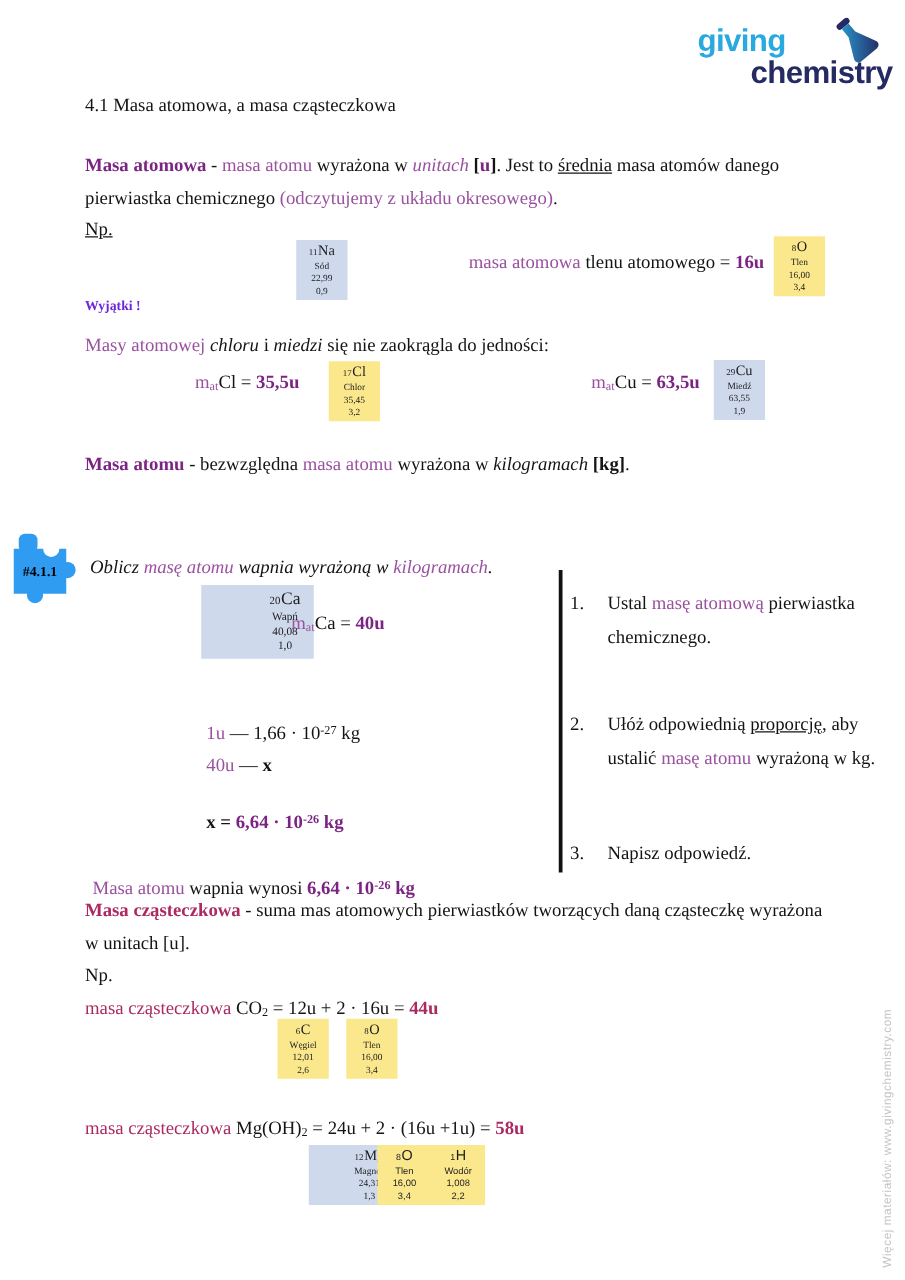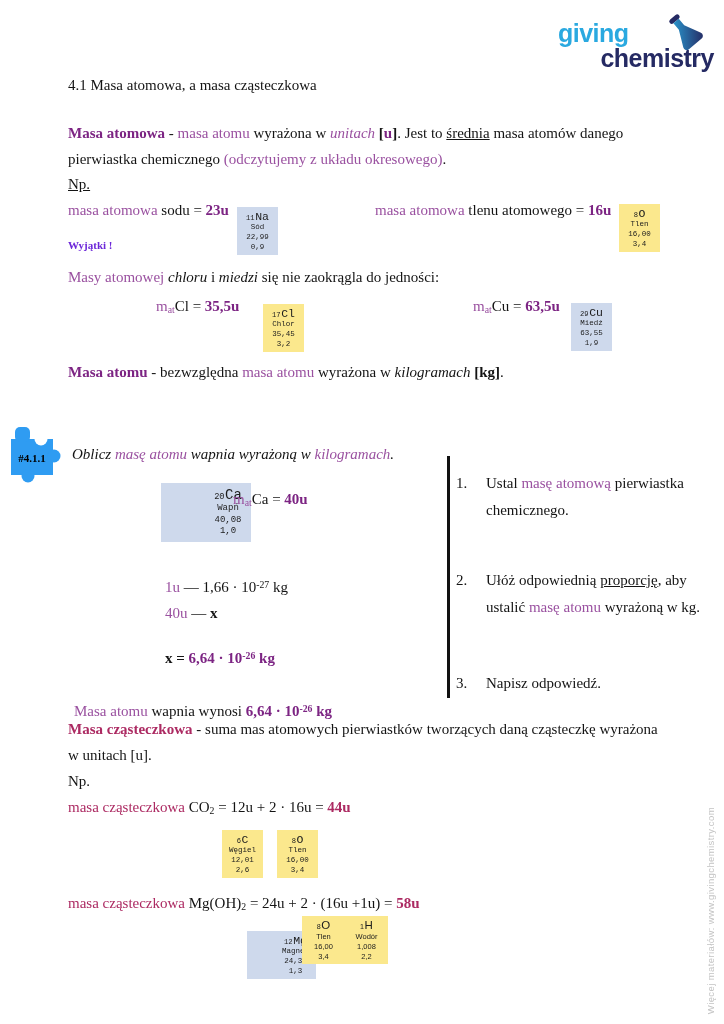--- a/index.html
+++ b/index.html
@@ -21,21 +21,21 @@
   .sg.cb{color:#ac2a62;font-weight:700;}
   .sg.sub{font-size:0.65em;vertical-align:-0.18em;}
   .sg.sup{font-size:0.65em;vertical-align:0.45em;}
 
   .title{top:72px;left:68px;}
   .red-heading{position:absolute;left:68px;top:239px;font-size:11px;font-weight:700;color:#6d28d9;}
   .underline{text-decoration:underline;}
 
   
   .tile{position:absolute;width:41px;text-align:center;padding:3px 0 3px 0;
-        font-family:Liberation Mono, monospace;font-size:7.5px;line-height:1.3;color:#1c1c1c;margin-top:15px;}
+        font-family:Liberation Serif, serif;font-size:7.5px;line-height:1.3;color:#1c1c1c;}
   .tile.yellow{background:#fbe88d;}
   .tile.blue{background:#ced9ec;}
   .tile-sym{font-size:11.5px;line-height:1.15;}
   .tile-num{font-size:0.62em;vertical-align:0.05em;margin-right:0.5px;}
   .tile.lg{width:46px;font-size:9px;padding:4px 0;}
   .tile.lg .tile-sym{font-size:14px;}
   
   .tile-duo{position:absolute;display:flex;background:#fbe88d;padding:3px 0;
         font-family:"Liberation Sans",sans-serif;font-size:7.5px;line-height:1.3;color:#1c1c1c;}
   .duo-col{width:43px;text-align:center;}
@@ -84,21 +84,20 @@
     </svg>
     <span class="logo-chem">chemistry</span>
   </header>
 
   <div class="line title">4.1 Masa atomowa, a masa cząsteczkowa</div>
 
   <div class="line" style="left:68px;top:120px;"><span class="sg pb">Masa atomowa</span><span class="sg k"> - </span><span class="sg p">masa atomu</span><span class="sg k"> wyrażona w </span><span class="sg pi">unitach</span><span class="sg k"> </span><span class="sg kb">[</span><span class="sg pb">u</span><span class="sg kb">]</span><span class="sg k">. Jest to </span><span class="sg ku">średnia</span><span class="sg k"> masa atomów danego</span></div>
   <div class="line" style="left:68px;top:146px;"><span class="sg k">pierwiastka chemicznego </span><span class="sg p">(odczytujemy z układu okresowego)</span><span class="sg k">.</span></div>
   <div class="line underline" style="left:68px;top:171px;">Np.</div>
 
-  <div class="line" style="left:68px;top:197px;"><span class="sg p">masa atomowa</span><span class="sg k"> sodu = </span><span class="sg pb">23u</span></div>
   <div class="tile blue" style="left:237px;top:192px;">
     <div class="tile-sym"><span class="tile-num">11</span><span>Na</span></div>
     <div>Sód</div>
     <div>22,99</div>
     <div>0,9</div>
   </div>
   <div class="line" style="left:375px;top:197px;"><span class="sg p">masa atomowa</span><span class="sg k"> tlenu atomowego = </span><span class="sg pb">16u</span></div>
   <div class="tile yellow" style="left:619px;top:189px;">
     <div class="tile-sym"><span class="tile-num">8</span><span>O</span></div>
     <div>Tlen</div>

